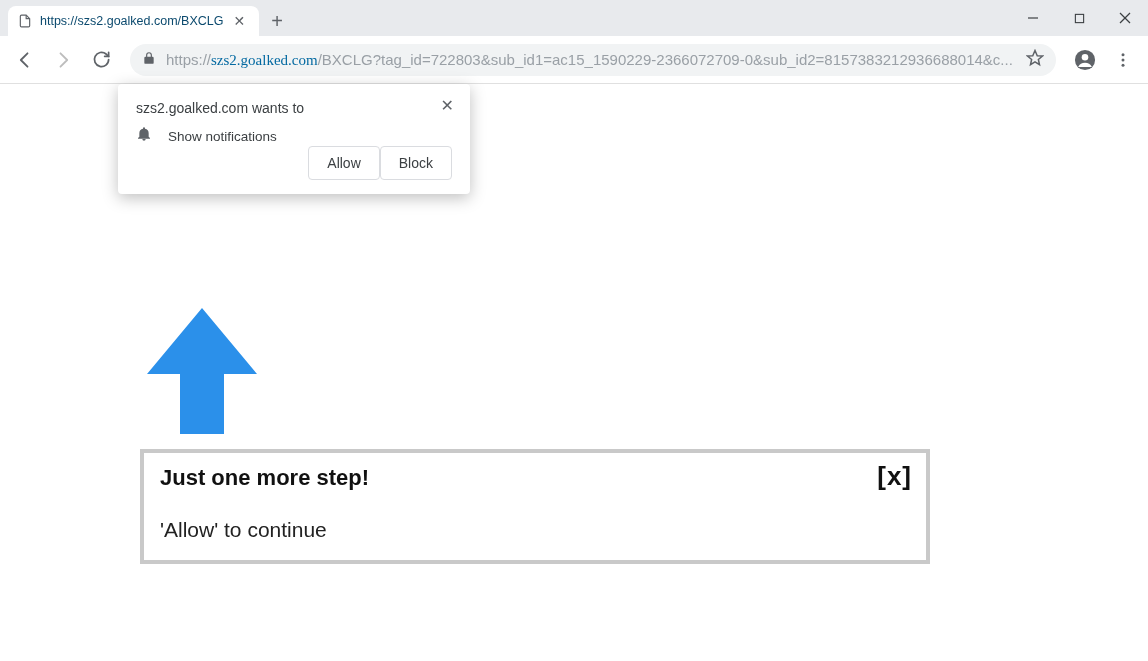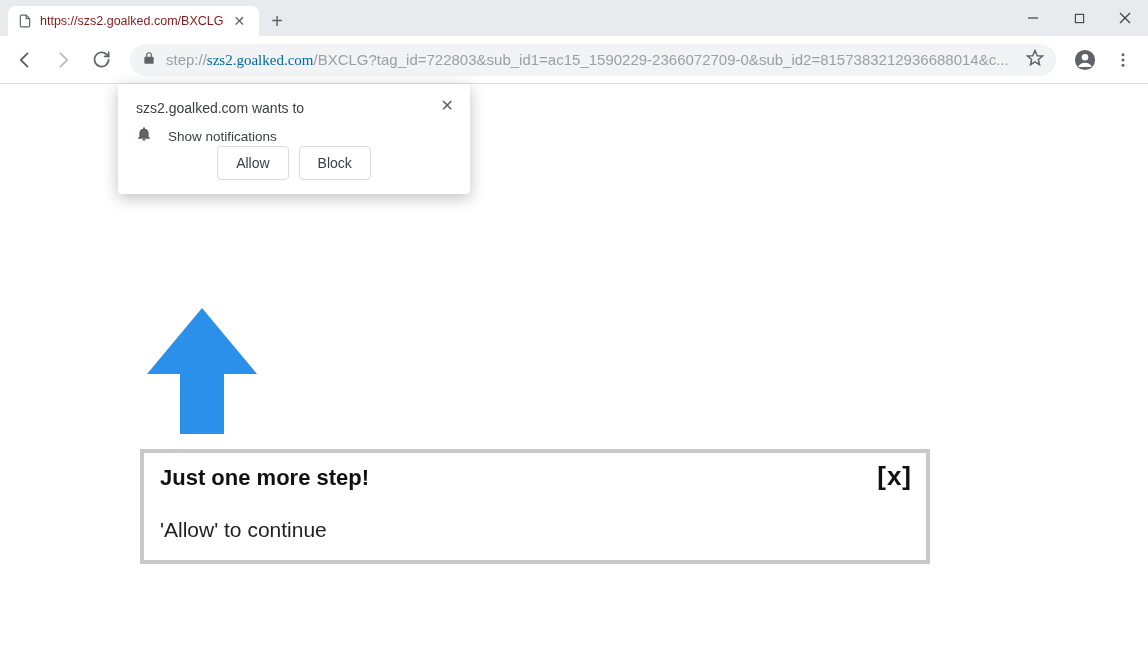--- a/index.html
+++ b/index.html
@@ -2,21 +2,21 @@
 <html><head>
 <meta charset="utf-8">
 <style>
 * { margin: 0; padding: 0; box-sizing: border-box; font-family: "Segoe UI", Arial, sans-serif; }
 body { width: 1148px; height: 661px; background: #fff; overflow: hidden; position: relative; }
 
 
 .title-bar { height: 36px; background: #e8eaed; display: flex; align-items: flex-end; position: relative; }
 .tab { background: #fff; height: 30px; margin-left: 8px; border-radius: 8px 8px 0 0; display: flex; align-items: center; padding: 0 10px; min-width: 240px; max-width: 260px; position: relative; }
 .tab .page-icon { width: 14px; height: 14px; margin-right: 8px; }
-.tab .tab-title { font-size: 12.5px; color: #7f1d1d; white-space: nowrap; overflow: hidden; text-overflow: ellipsis; flex: 1; }
+.tab .tab-title { font-size: 12.5px; color: #0c4a6e; white-space: nowrap; overflow: hidden; text-overflow: ellipsis; flex: 1; }
 .tab .tab-close { color: #5f6368; font-size: 14px; padding: 0 4px; margin-left: 6px; cursor: pointer; }
 .new-tab { color: #5f6368; font-size: 20px; padding: 0 12px; cursor: pointer; line-height: 30px; }
 
 .win-controls { position: absolute; right: 0; top: 0; height: 36px; display: flex; align-items: center; }
 .win-btn { width: 46px; height: 36px; display: flex; align-items: center; justify-content: center; color: #3c4043; cursor: pointer; }
 
 
 .toolbar { height: 48px; background: #fff; border-bottom: 1px solid #e0e0e0; display: flex; align-items: center; padding: 0 10px; gap: 8px; }
 .nav-btn { width: 30px; height: 30px; display: flex; align-items: center; justify-content: center; color: #5f6368; cursor: pointer; border-radius: 50%; }
 .nav-btn.disabled { color: #bdbdbd; cursor: default; }
@@ -30,21 +30,21 @@
 .avatar-btn { width: 30px; height: 30px; display:flex; align-items:center; justify-content:center; cursor:pointer; color:#5f6368; }
 .menu-btn { width: 30px; height: 30px; display:flex; align-items:center; justify-content:center; cursor:pointer; color:#5f6368; }
 
 
 .perm-popup { position: absolute; left: 118px; top: 84px; width: 352px; background: #fff; border-radius: 4px; box-shadow: 0 4px 16px rgba(0,0,0,0.25); padding: 16px 18px 14px 18px; z-index: 10; }
 .perm-title { font-size: 14px; color: #3c4043; margin-bottom: 10px; }
 .perm-close { position: absolute; right: 12px; top: 10px; color: #5f6368; font-size: 16px; cursor: pointer; padding: 2px 4px; }
 .perm-row { display: flex; align-items: center; gap: 16px; }
 .perm-row .bell { color: #5f6368; }
 .perm-row .perm-label { font-size: 13.5px; color: #3c4043; }
-.perm-buttons { display: flex; justify-content: center; gap: 10px; }
+.perm-buttons { display: flex; justify-content: flex-end; }
 .perm-btn { border: 1px solid #dadce0; background: #fff; color: #3c4043; font-size: 14px; padding: 8px 18px; border-radius: 4px; cursor: pointer; }
 
 
 .page { position: relative; }
 .arrow-up { position: absolute; left: 142px; top: 224px; }
 
 .banner { position: absolute; left: 140px; top: 365px; width: 790px; border: 4px solid #c9c9c9; background: #fff; padding: 12px 16px 18px 16px; }
 .banner-title { font-size: 22px; font-weight: 700; color: #111; margin-bottom: 12px; }
 .banner-sub { font-size: 21px; color: #222; margin-top: 27px; }
 .banner-close { position: absolute; right: 14px; top: 8px; font-size: 26px; font-weight: 700; color: #111; cursor: pointer; letter-spacing: 1px; font-family: Arial, sans-serif; }
@@ -102,21 +102,21 @@
         <polyline points="21 3 21 8 16 8"></polyline>
       </svg>
   </div>
 
   <div class="omnibox">
     <span class="lock-icon">
       <svg width="14" height="14" viewBox="0 0 24 24" fill="#5f6368">
           <path d="M12 2a5 5 0 0 0-5 5v3H6a2 2 0 0 0-2 2v8a2 2 0 0 0 2 2h12a2 2 0 0 0 2-2v-8a2 2 0 0 0-2-2h-1V7a5 5 0 0 0-5-5zm-3 5a3 3 0 1 1 6 0v3H9V7z"></path>
         </svg>
     </span>
-    <span class="url-text"><span>step://</span><span class="dark">szs2.goalked.com</span><span>/BXCLG?tag_id=722803&amp;sub_id1=ac15_1590229-2366072709-0&amp;sub_id2=8157383212936688014&amp;c...</span></span>
+    <span class="url-text"><span>https://</span><span class="dark">szs2.goalked.com</span><span>/BXCLG?tag_id=722803&amp;sub_id1=ac15_1590229-2366072709-0&amp;sub_id2=8157383212936688014&amp;c...</span></span>
     <span class="star-icon">
       <svg width="18" height="18" viewBox="0 0 24 24" fill="none" stroke="#5f6368" stroke-width="2">
           <polygon points="12 2 15 9 22 9.3 16.5 14 18 21 12 17.3 6 21 7.5 14 2 9.3 9 9"></polygon>
         </svg>
     </span>
   </div>
 
   <div class="avatar-btn">
     <svg width="22" height="22" viewBox="0 0 24 24" fill="#5f6368">
         <circle cx="12" cy="12" r="11" fill="#5f6368"></circle>

